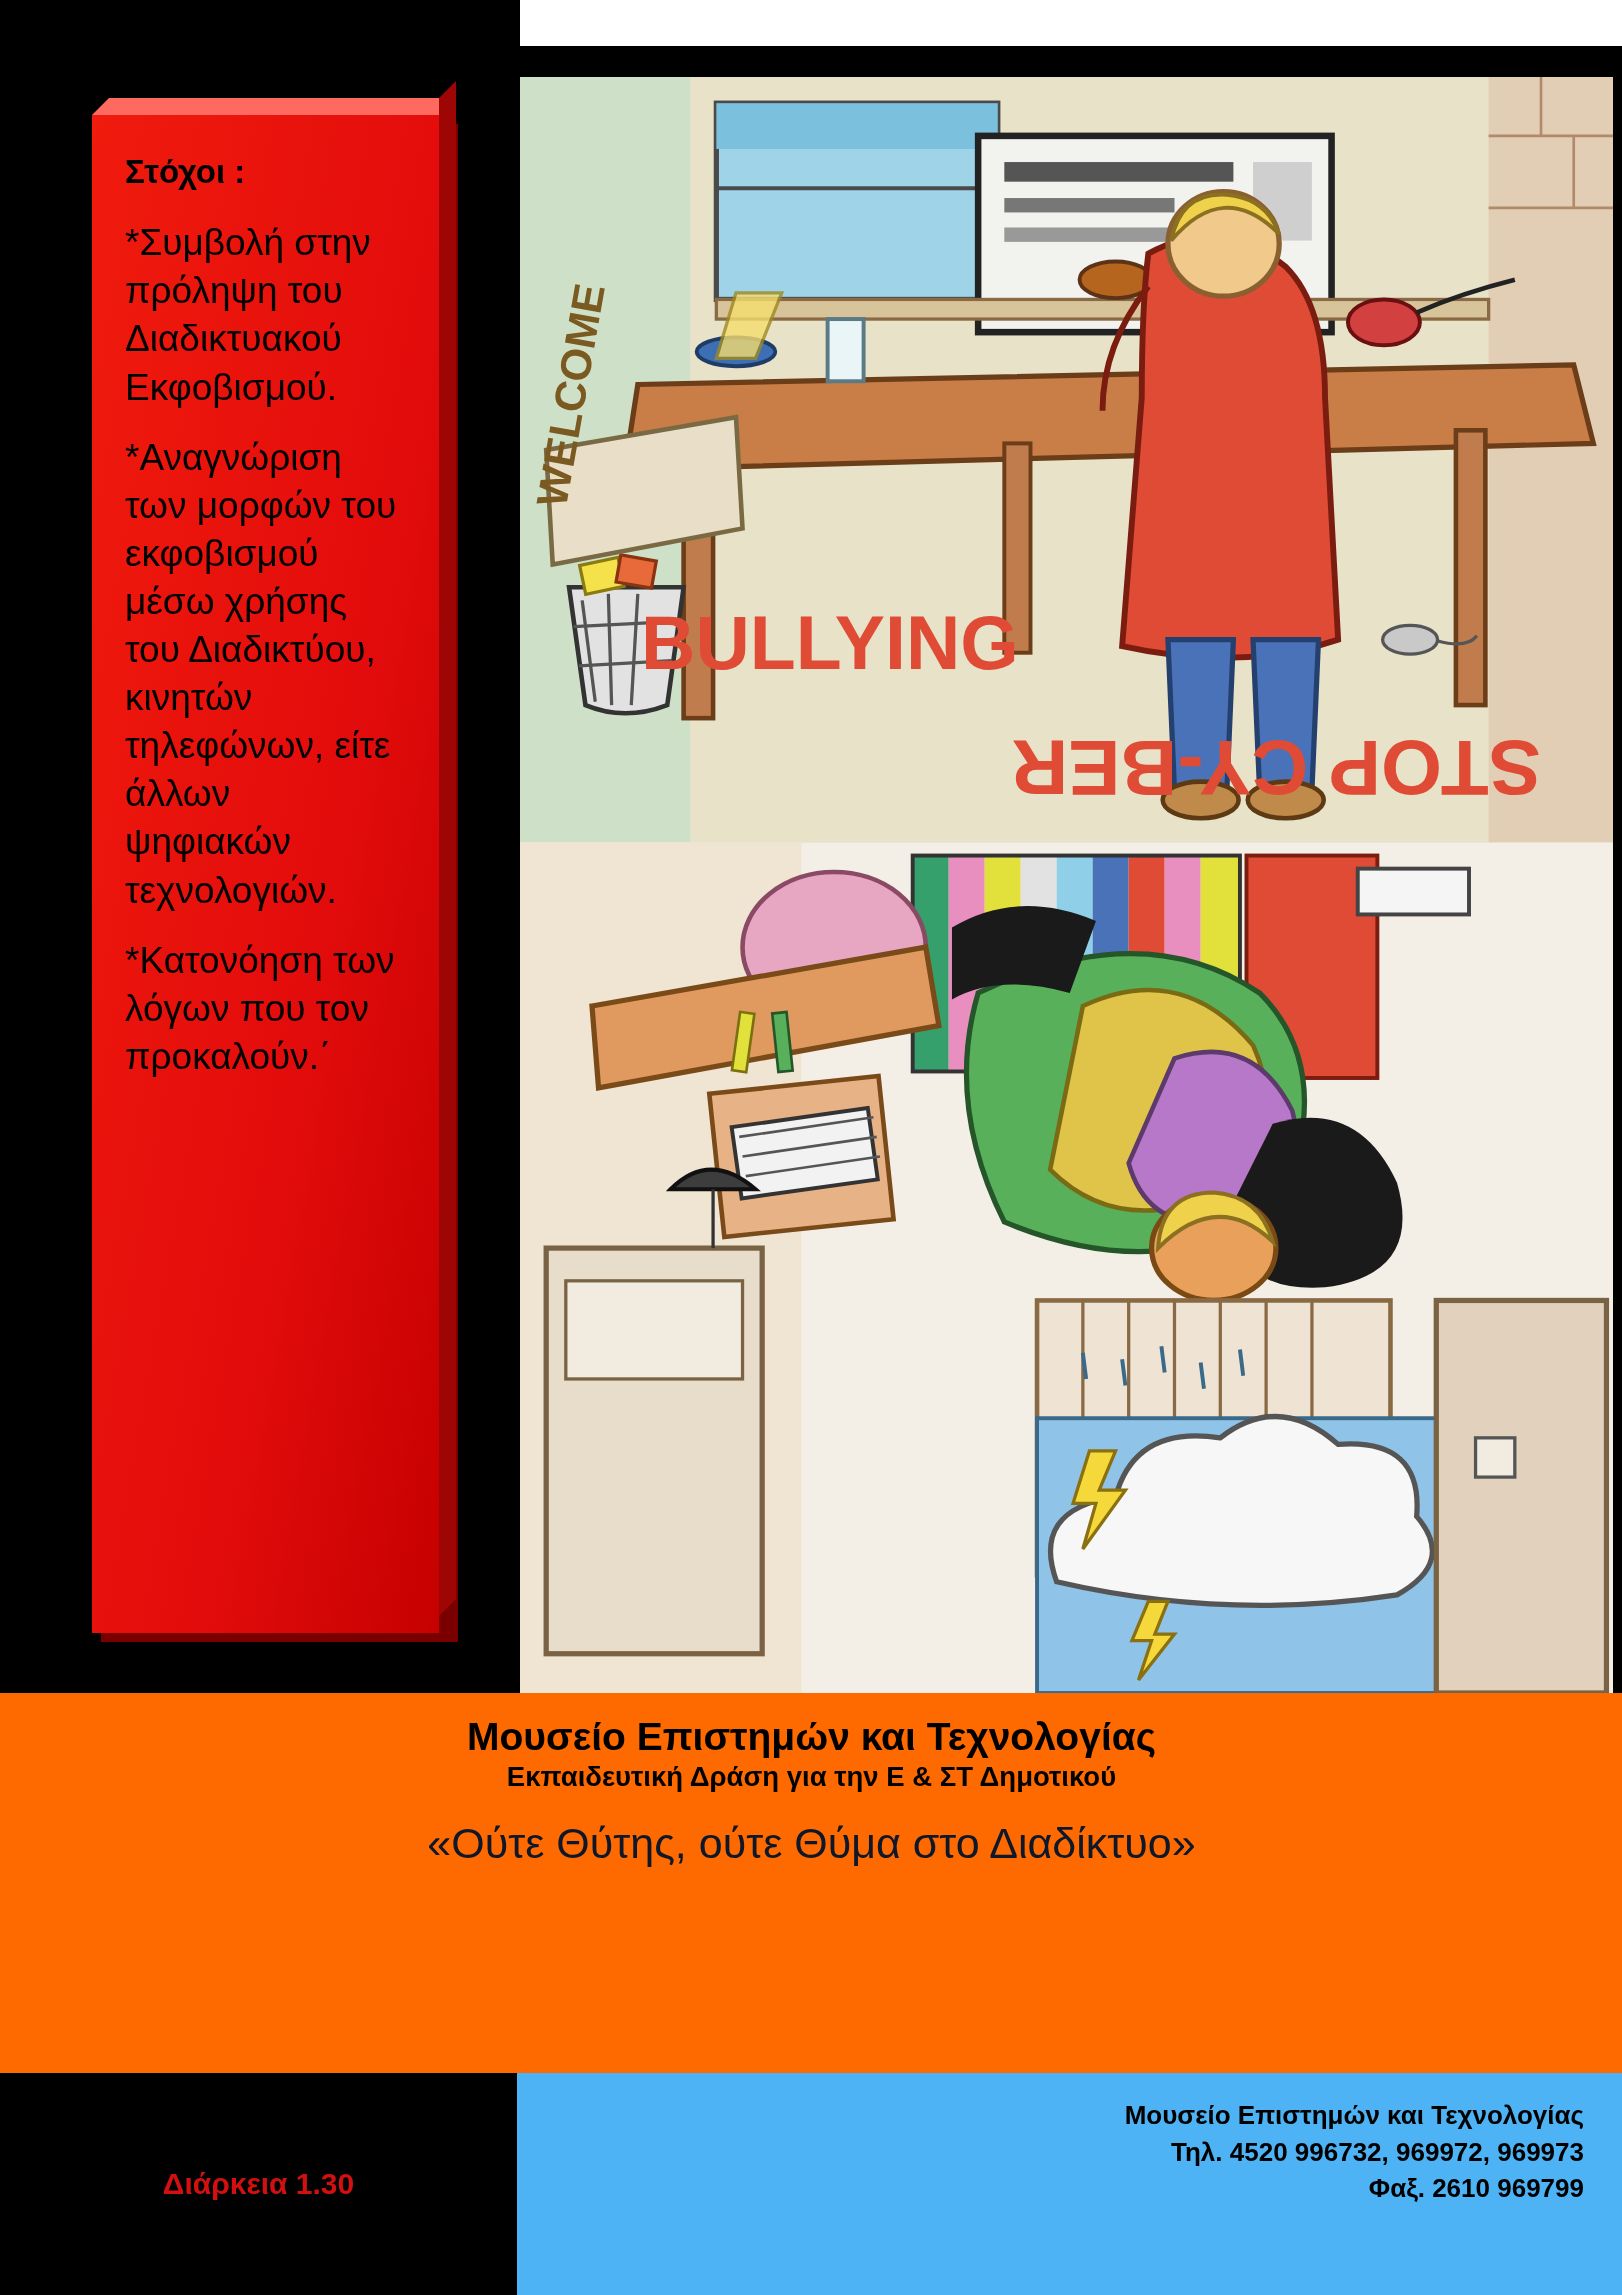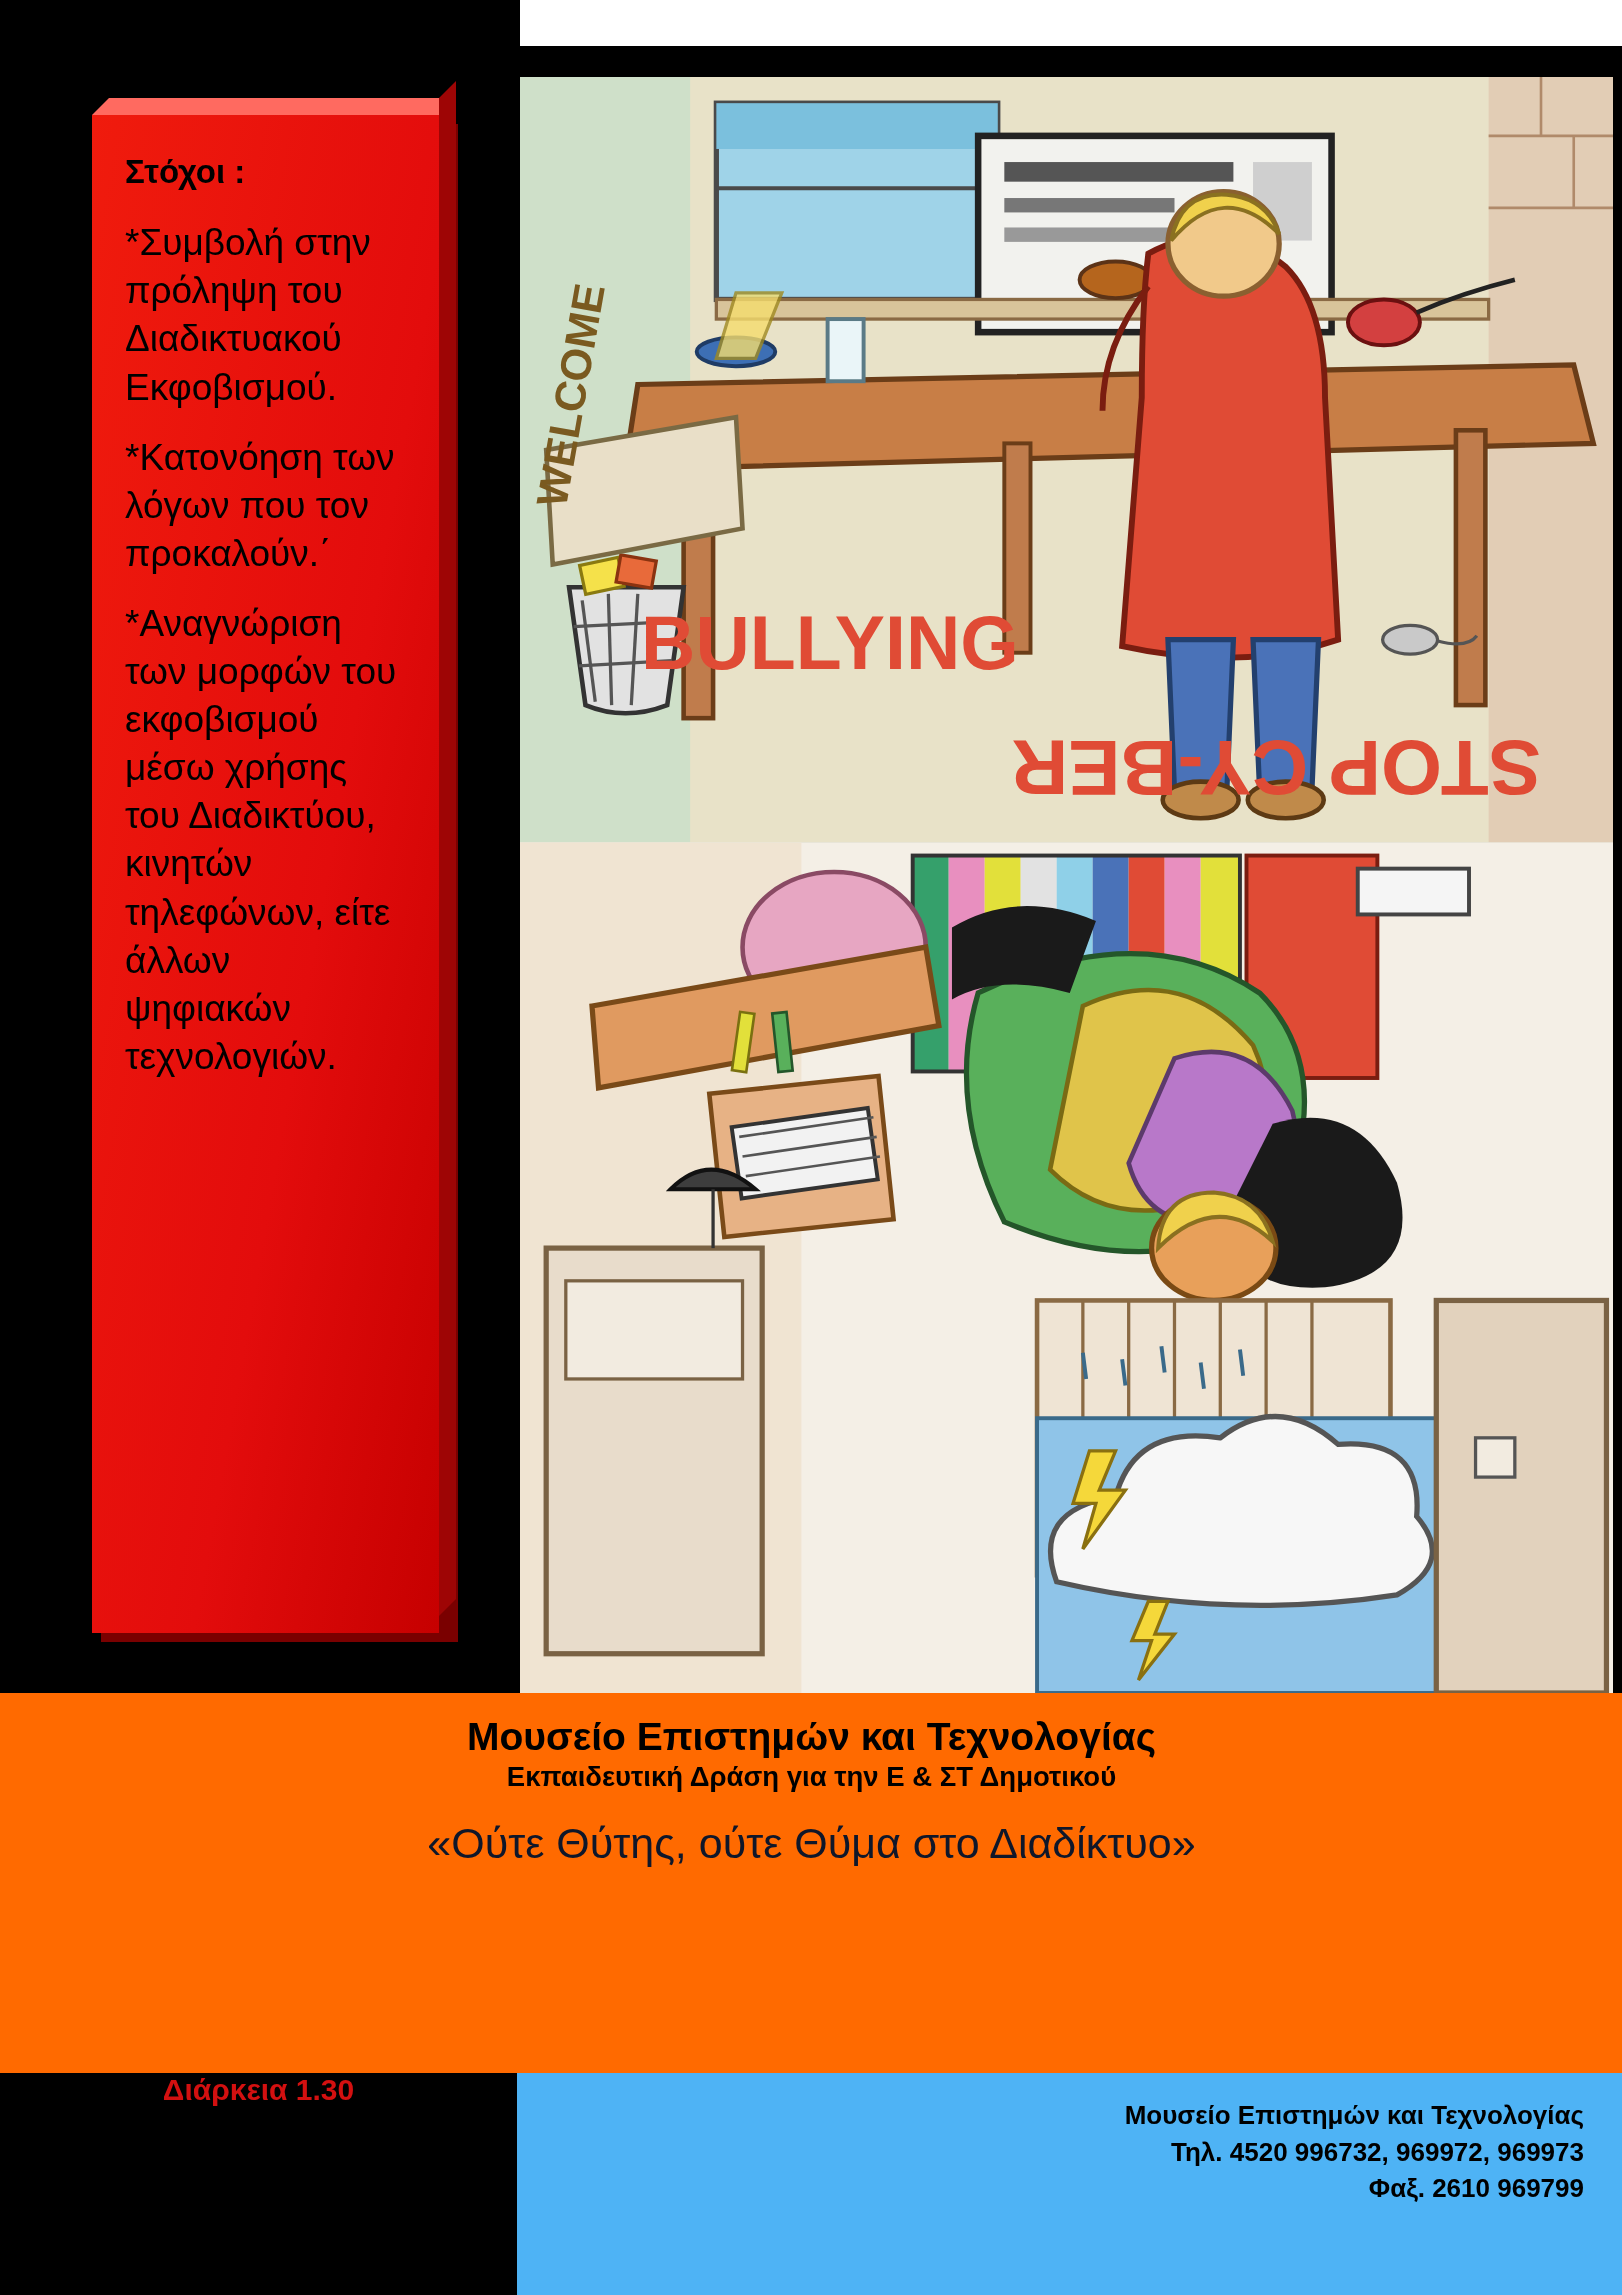--- a/index.html
+++ b/index.html
@@ -136,20 +136,21 @@
     height: 222px;
     background: #000;
   }
   .duration {
     position: absolute;
     left: 0;
     top: 2073px;
     width: 517px;
     height: 222px;
     display: flex;
+    align-items: center;
     justify-content: center;
   }
   .duration span {
     color: #d31010;
     font-size: 30px;
     font-weight: bold;
   }
   .contact-box {
     position: absolute;
     left: 517px;
@@ -185,22 +186,22 @@
 <div class="poster">
 
   <div class="top-white"></div>
 
   <div class="goals-shadow"></div>
   <div class="goals-box">
     <div class="top-face"></div>
     <div class="side-face"></div>
     <p class="goals-title">Στόχοι :</p>
     <p class="goals-item">*Συμβολή στην πρόληψη του Διαδικτυακού Εκφοβισμού.</p>
+    <p class="goals-item">*Αναγνώριση των μορφών του εκφοβισμού μέσω  χρήσης του  Διαδικτύου, κινητών τηλεφώνων, είτε άλλων ψηφιακών τεχνολογιών.</p>
     <p class="goals-item">*Κατονόηση των λόγων που τον προκαλούν.΄</p>
-    <p class="goals-item">*Αναγνώριση των μορφών του εκφοβισμού μέσω  χρήσης του  Διαδικτύου, κινητών τηλεφώνων, είτε άλλων ψηφιακών τεχνολογιών.</p>
   </div>
 
   <div class="artwork">
     <svg viewBox="0 0 1670 2470" preserveAspectRatio="none">
 
       <rect x="0" y="0" width="1670" height="1170" fill="#e8e2c8"></rect>
       <rect x="0" y="0" width="260" height="1170" fill="#cfe0c9"></rect>
       <rect x="1480" y="0" width="190" height="1170" fill="#e2cdb5"></rect>
 
       <g stroke="#b08a6a" stroke-width="4" fill="none">

